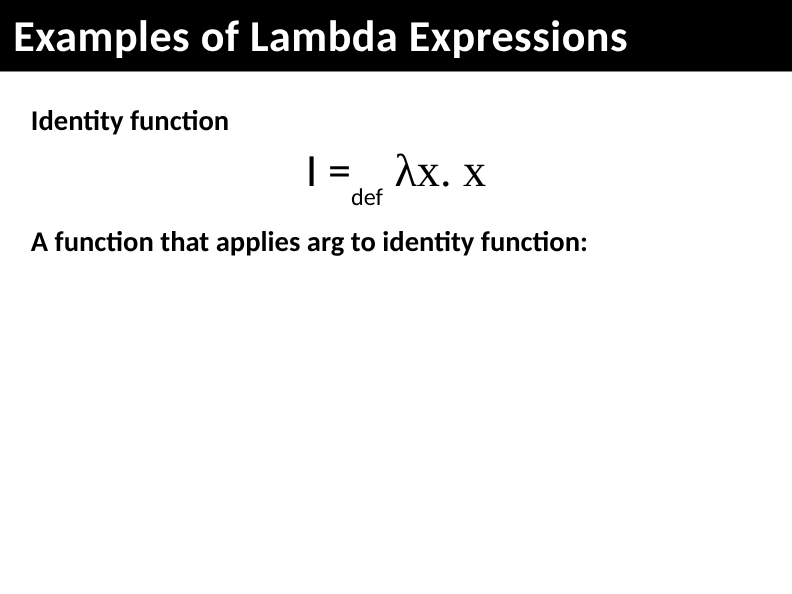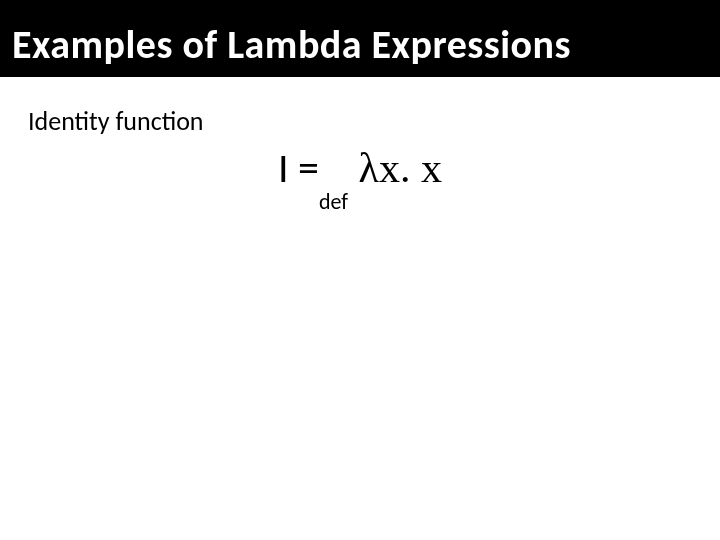--- a/index.html
+++ b/index.html
@@ -1,58 +1,59 @@
 <!DOCTYPE html>
 <html><head>
 <meta charset="utf-8">
 <style>
   * { margin: 0; padding: 0; box-sizing: border-box; }
   html, body { width: 720px; height: 540px; background: #fff; font-family: Calibri, "Segoe UI", Arial, sans-serif; color: #000; }
   .slide { width: 720px; height: 540px; position: relative; }
   .title-bar {
     background: #000;
     color: #fff;
-    padding: 20px 12px 8px 12px;
+    padding: 8px 12px 8px 12px;
     font-weight: 700;
     font-size: 40px;
     letter-spacing: 0.5px;
   }
   .body { padding: 18px 28px 0 28px; }
   .desc {
-    font-weight: 400;
+    font-weight: 700;
     font-size: 26px;
     margin-top: 14px;
     margin-bottom: 6px;
   }
   .desc.first { margin-top: 10px; }
   .expr {
     text-align: center;
     font-size: 42px;
     font-family: Calibri, Arial, sans-serif;
     margin: 6px 0 18px 0;
     line-height: 1.2;
   }
   .sub {
     font-size: 22px;
     vertical-align: sub;
     position: relative;
-    top: 18px;
+    top: 8px;
   }
   .lam { font-family: "Symbol", "Times New Roman", serif; }
 </style>
 </head>
 <body>
 
 <div class="slide">
 
   <div class="title-bar">Examples of Lambda Expressions</div>
 
   <div class="body">
 
     <div class="desc first">Identity function</div>
     <div class="expr">
       <span>I =</span><span class="sub">def</span><span class="lam"> λx. x</span>
     </div>
 
 
+    <div class="desc">A function that applies arg to identity function:</div>
 
   </div>
 </div>
 
 </body></html>

